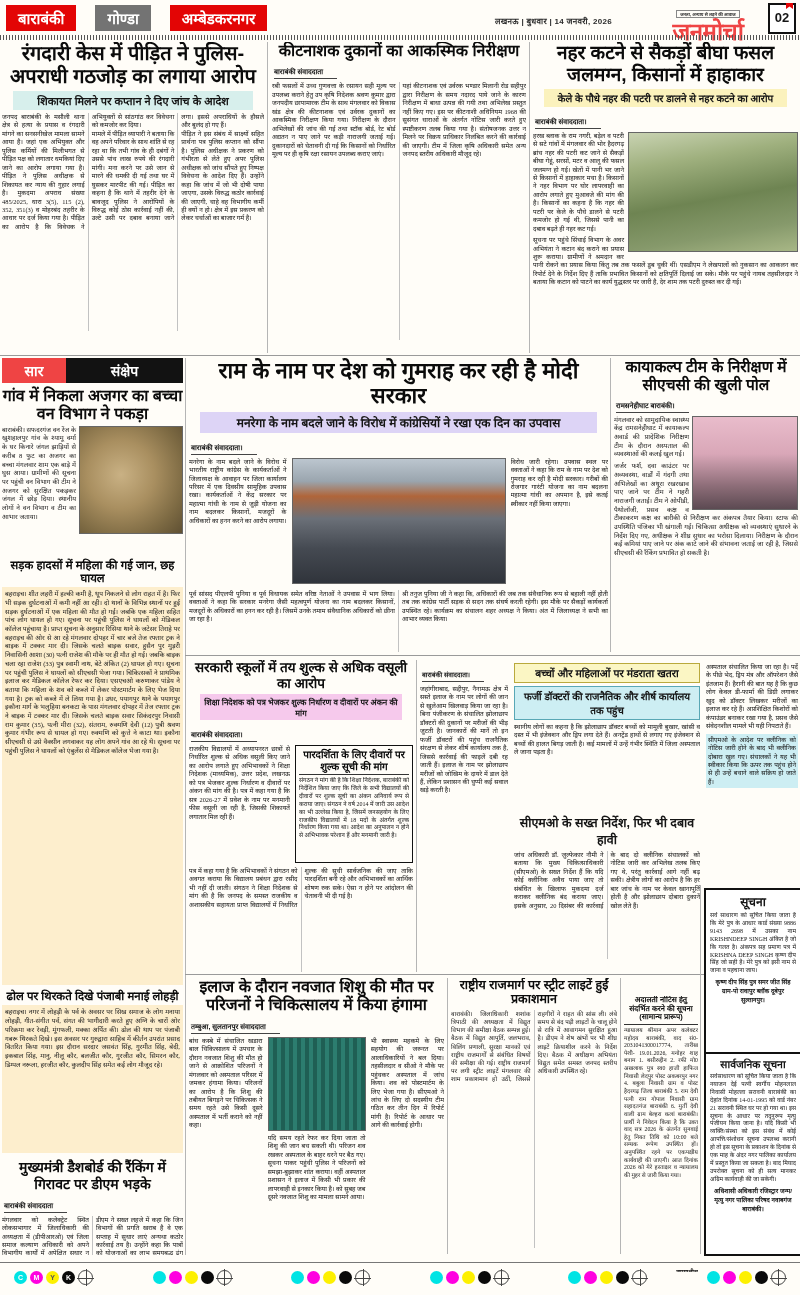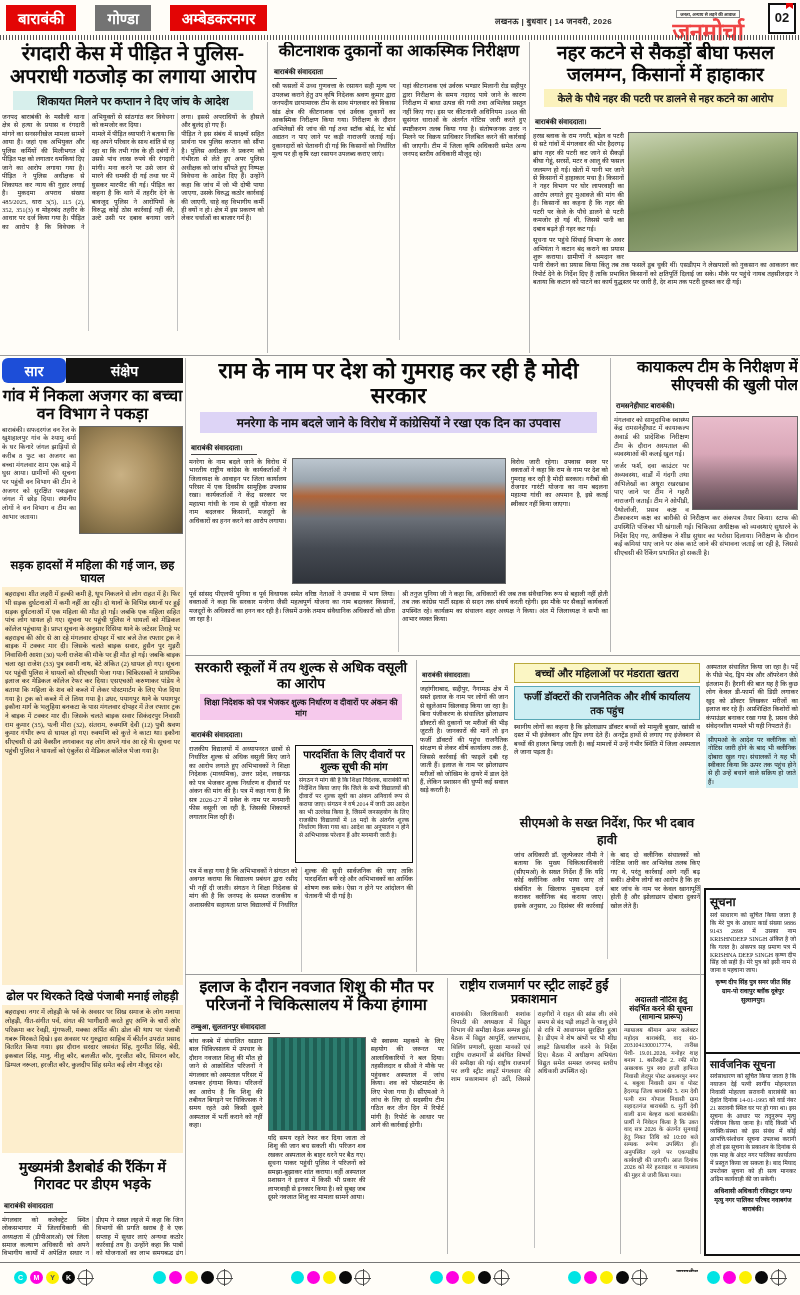--- a/index.html
+++ b/index.html
@@ -44,25 +44,25 @@
   .t-yellow{background:#fbf2bd;}
   .t-lav{background:#ddd4f6;}
   .t-pink{background:#f6c9ec;}
   .t-cream{background:#fdeecd;}
   .bx-y{background:#fbf6c4;border:1px solid #b9a93d;}
   .bx-c{background:#cdeef3;border:1px solid #58a7b5;}
   .bx-hi{background:#cdeef3;}
   
   .tagbar{display:flex;}
   .tag{flex:1;text-align:center;font:bold 14px "Liberation Sans",sans-serif;color:#fff;padding:3px 0;}
-  .tag.red{background:#1d4ed8;flex:0 0 64px;border-radius:6px;}
+  .tag.red{background:#ef4444;flex:0 0 64px;}
   .tag.blk{background:#121212;}
   
   .nbox{border:2px solid #111;background:#fff;padding:3px 4px;overflow:hidden;}
-  .nbox h4{margin:0 0 2px;font:bold 12px "Liberation Sans",sans-serif;text-align:left;}
+  .nbox h4{margin:0 0 2px;font:bold 12px "Liberation Sans",sans-serif;text-align:center;}
   .nbox .body{font-size:6px;}
   .sign{font:bold 6.2px "Liberation Sans",sans-serif;text-align:center;margin-top:2px;}
   .cross-head{font:bold 12.5px "Liberation Sans",sans-serif;text-align:center;margin:3px 0;}
   
   .regstrip{position:absolute;left:0;top:1262px;width:800px;height:30px;display:flex;
             justify-content:space-between;align-items:center;padding:0 14px;box-sizing:border-box;
             border-top:1px solid #777;}
   .reg{display:flex;gap:3px;align-items:center;}
   .dot{width:13px;height:13px;border-radius:50%;display:inline-block;text-align:center;
        font:bold 7px "Liberation Sans",sans-serif;line-height:13px;color:#fff;}
@@ -171,21 +171,21 @@
       <p class="body" style="flex:1;margin:0;">विरोध जारी रहेगा। उपवास स्थल पर वक्ताओं ने कहा कि राम के नाम पर देश को गुमराह कर रही है मोदी सरकार। गरीबों की रोजगार गारंटी योजना का नाम बदलना महात्मा गांधी का अपमान है, इसे कतई स्वीकार नहीं किया जाएगा।</p>
     </div>
     <div class="body c2" style="height:88px;margin-top:4px;">
       <p style="margin:0;">पूर्व सांसद पीएलपी पुनिया व पूर्व विधायक समेत वरिष्ठ नेताओं ने उपवास में भाग लिया। वक्ताओं ने कहा कि सरकार मनरेगा जैसी महत्वपूर्ण योजना का नाम बदलकर किसानों, मजदूरों के अधिकारों का हनन कर रही है। जिसमें उनके तमाम संवैधानिक अधिकारों को छीना जा रहा है।</p>
       <p style="margin:0;">श्री तनुज पुनिया जी ने कहा कि, अधिकारों की जब तक संवैधानिक रूप से बहाली नहीं होती तब तक कांग्रेस पार्टी सड़क से सदन तक संघर्ष करती रहेगी। इस मौके पर सैकड़ों कार्यकर्ता उपस्थित रहे। कार्यक्रम का संचालन शहर अध्यक्ष ने किया। अंत में जिलाध्यक्ष ने सभी का आभार व्यक्त किया।</p>
     </div>
   </section>
   <div class="vr" style="left:610px;top:358px;height:294px;"></div>
 
   <section class="art" style="left:614px;top:358px;width:184px;height:294px;">
-    <div class="hl" style="font-size:15.5px;text-align:right;">कायाकल्प टीम के निरीक्षण में सीएचसी  की खुली पोल</div>
+    <div class="hl" style="font-size:15.5px;">कायाकल्प टीम के निरीक्षण में सीएचसी  की खुली पोल</div>
     <div class="by">रामसनेहीघाट बाराबंकी।</div>
     <div class="body" style="height:230px;font-size:6.6px;">
       <div class="photo ph-chc" style="float:right;width:104px;height:92px;margin:0 0 3px 3px;"></div>
       <p style="margin:0 0 3px;">मंगलवार को सामुदायिक स्वास्थ्य केंद्र रामसनेहीघाट में कायाकल्प अवार्ड की प्रादेशिक निरीक्षण टीम के दौरान अस्पताल की व्यवस्थाओं की कलई खुल गई।</p>
       <p style="margin:0;">जर्जर फर्श, दवा काउंटर पर अव्यवस्था, वार्डों में गंदगी तथा अभिलेखों का अधूरा रखरखाव पाए जाने पर टीम ने गहरी नाराजगी जताई। टीम ने ओपीडी, पैथोलॉजी, प्रसव कक्ष व टीकाकरण कक्ष का बारीकी से निरीक्षण कर अंकपत्र तैयार किया। स्टाफ की उपस्थिति पंजिका भी खंगाली गई। चिकित्सा अधीक्षक को व्यवस्थाएं सुधारने के निर्देश दिए गए, अधीक्षक ने शीघ्र सुधार का भरोसा दिलाया। निरीक्षण के दौरान कई कमियां पाए जाने पर अंक काटे जाने की संभावना जताई जा रही है, जिससे सीएचसी की रैंकिंग प्रभावित हो सकती है।</p>
     </div>
   </section>
   <div class="hr" style="left:185px;top:655px;width:615px;"></div>
 
   <section class="art" style="left:189px;top:660px;width:224px;height:312px;">

